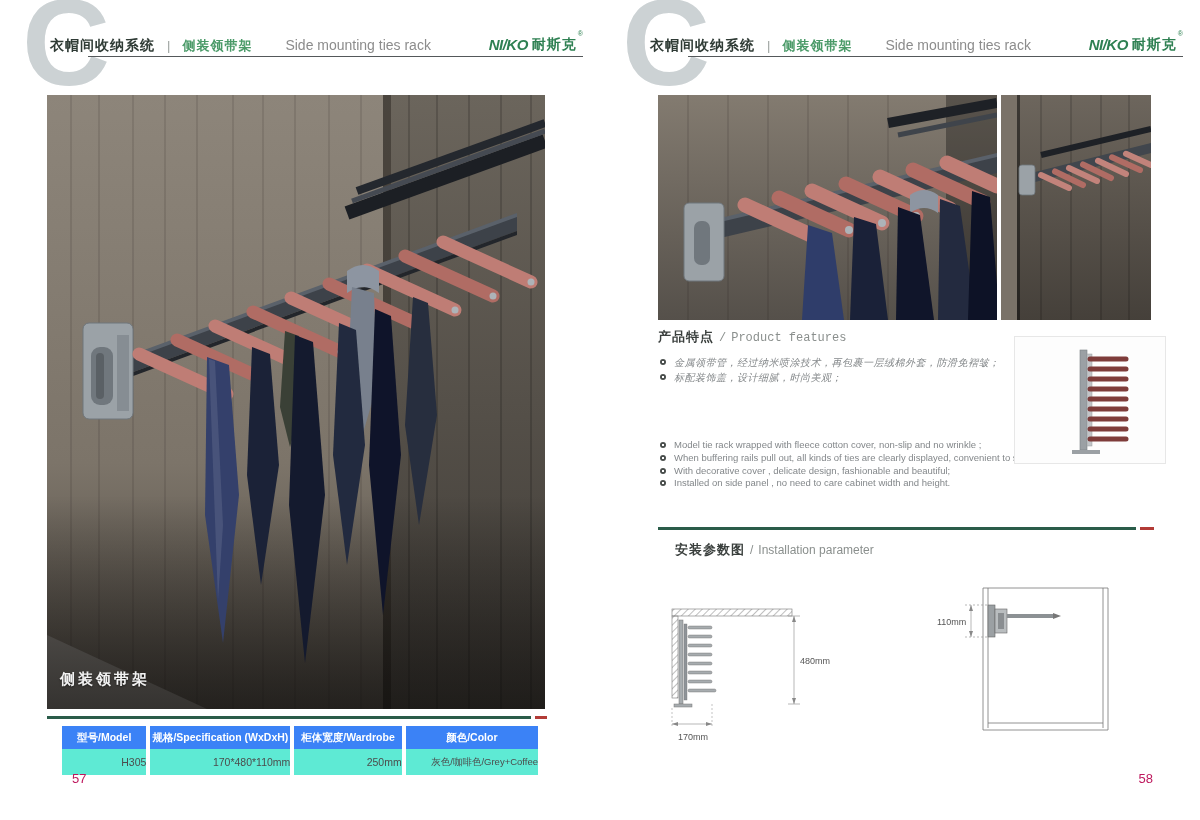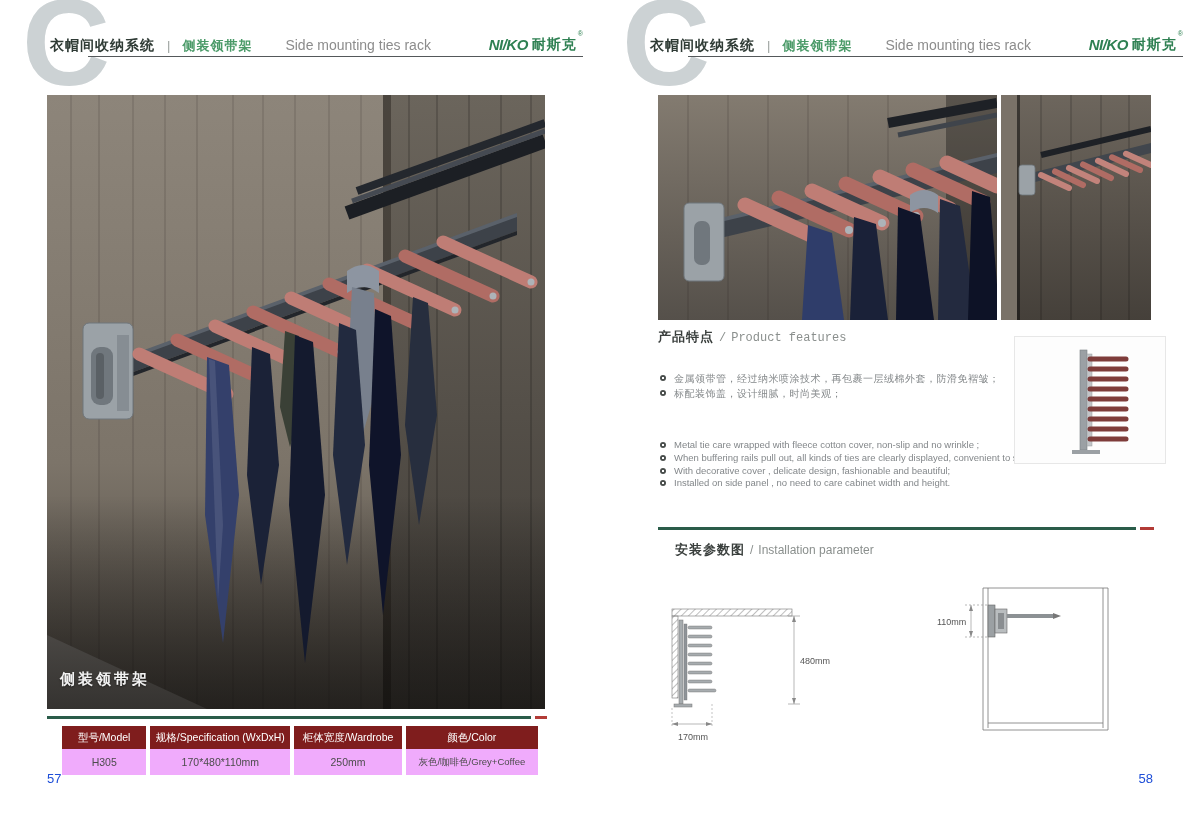--- a/index.html
+++ b/index.html
@@ -34,38 +34,38 @@
   .sep-red{position:absolute;height:3px;background:#b23b36;}
   .sep-l{left:47px;top:716px;width:484px;}
   .sep-red-l{left:535px;top:716px;width:12px;}
   .sep-r{left:58px;top:527px;width:478px;}
   .sep-red-r{left:540px;top:527px;width:14px;}
 
   
   .spec-table{position:absolute;left:62px;top:726px;width:476px;font-size:10.5px;}
   .t-row{display:flex;gap:4px;}
   .t-row .c1{width:88px;} .t-row .c2{width:146px;} .t-row .c3{width:112px;} .t-row .c4{width:138px;}
-  .th{background:#7f1d1d;color:#ffffff;font-weight:normal;height:23px;line-height:23px;text-align:center;}
-  .td{background:#f0abfc;color:#4c4c4c;height:26px;line-height:26px;text-align:center;}
+  .th{background:#3b82f6;color:#ffffff;font-weight:bold;height:23px;line-height:23px;text-align:center;}
+  .td{background:#5eead4;color:#4c4c4c;height:26px;line-height:26px;text-align:right;}
   .td.small{font-size:9.5px;}
 
-  .page-num{position:absolute;top:771px;font-size:13px;color:#1d4ed8;}
+  .page-num{position:absolute;top:771px;font-size:13px;color:#be185d;margin-left:25px;}
   .pn-l{left:47px;} .pn-r{right:47px;}
 
   
   .sec-title{position:absolute;display:flex;align-items:baseline;gap:5px;white-space:nowrap;}
   .sec-title .cn{font-size:13px;font-weight:bold;color:#3a3f3d;letter-spacing:1px;}
   .sec-title .sep-slash{font-size:12px;color:#8a8f8d;}
   .sec-title .en{font-size:12px;color:#8a8f8d;}
   .feat-title{left:58px;top:328px;font-family:Liberation Mono, monospace;}
   .inst-title{left:75px;top:541px;}
 
   .blist{position:absolute;left:58px;margin:0;padding:0;list-style:none;}
   .blist li{display:flex;align-items:flex-start;white-space:nowrap;}
-  .cn-list{top:372px;}
+  .cn-list{top:356px;font-style:italic;}
   .cn-list li{height:15px;font-size:10px;color:#85898b;letter-spacing:0.5px;}
   .en-list{top:439px;}
   .en-list li{height:12.8px;font-size:9.5px;color:#83878a;}
   .dot{flex:0 0 auto;width:6px;height:6px;border-radius:50%;margin:3px 8px 0 2px;
        background:radial-gradient(circle at 50% 45%, #ffffff 0 1px, #494e4c 1.2px);}
 
   .prod-card{position:absolute;left:414px;top:336px;width:150px;height:126px;background:#fdfdfd;
              border:1px solid #e7e7e7;display:flex;align-items:center;justify-content:center;}
 
   
@@ -289,21 +289,21 @@
         </li>
       <li>
           <span class="dot"></span>
           <span>标配装饰盖，设计细腻，时尚美观；</span>
         </li>
     </ul>
 
     <ul class="blist en-list">
       <li>
           <span class="dot"></span>
-          <span>Metal tie care wrapped with fleece cotton cover, non-slip and no wrinkle ;</span>
+          <span>Model tie rack wrapped with fleece cotton cover, non-slip and no wrinkle ;</span>
         </li>
       <li>
           <span class="dot"></span>
           <span>When buffering rails pull out,  all kinds of ties are clearly displayed,  convenient to select;</span>
         </li>
       <li>
           <span class="dot"></span>
           <span>With decorative cover , delicate design, fashionable and beautiful;</span>
         </li>
       <li>

